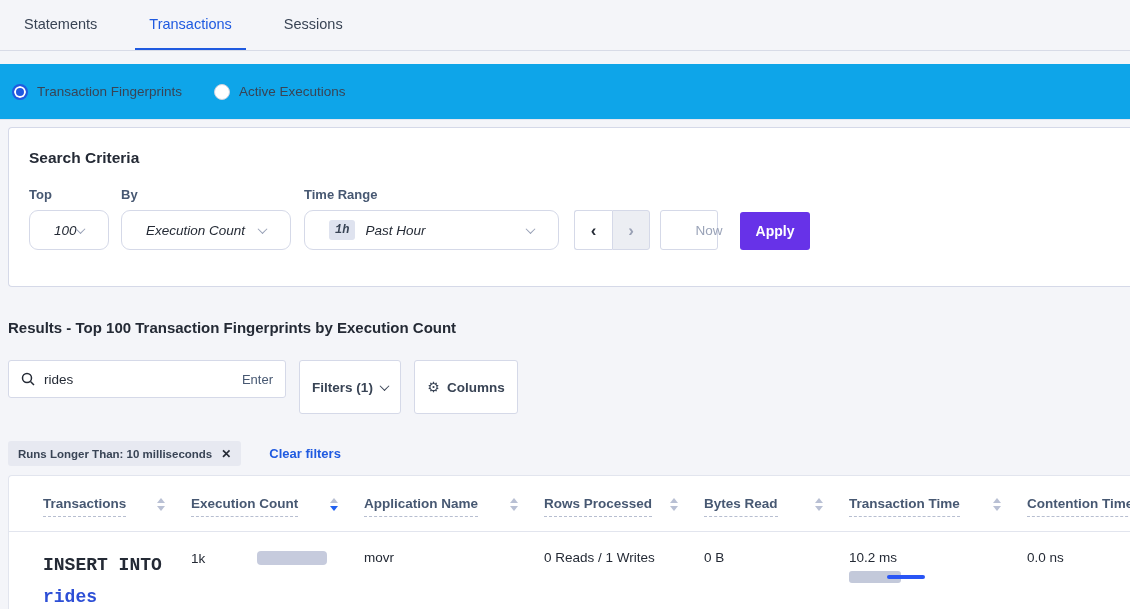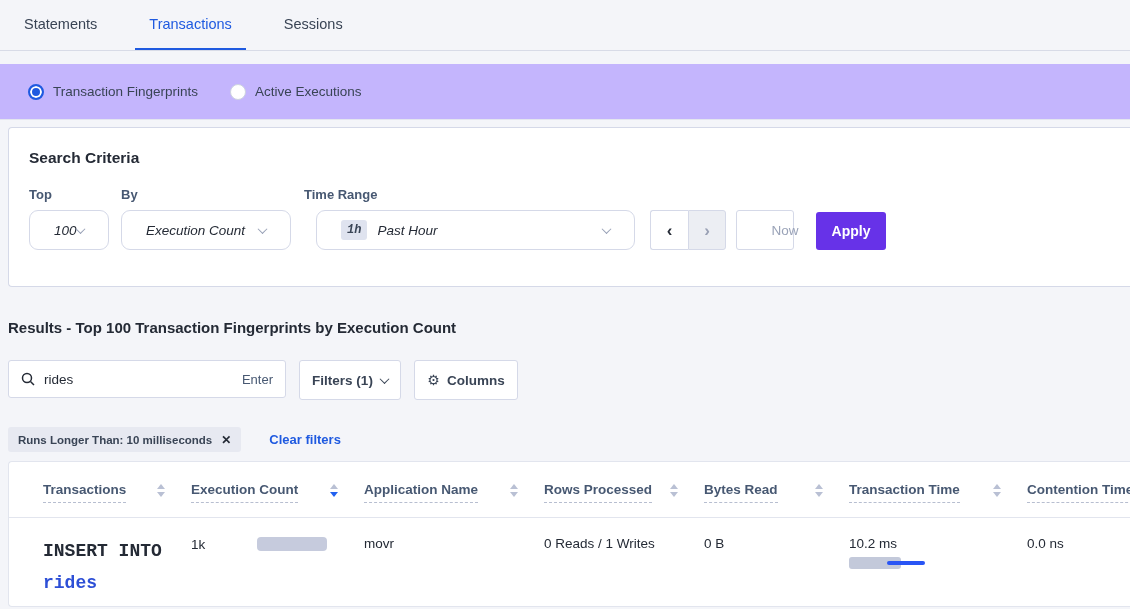--- a/index.html
+++ b/index.html
@@ -11,54 +11,54 @@
     overflow:hidden;
   }
   .page { width:1130px; height:609px; overflow:hidden; position:relative; }
 
   
   .tabbar { height:51px; border-bottom:1px solid #d8dbe7; display:flex; align-items:stretch; padding-left:10px; }
   .tab { display:flex; align-items:center; padding:0 14px; margin-right:24px; font-size:14.5px; color:#394455; cursor:pointer; border-bottom:2.5px solid transparent; }
   .tab.active { color:#1f5ae0; border-bottom-color:#1f5ae0; }
 
   
-  .radio-strip { margin-top:13px; background:#c4b5fd; height:56px; border-bottom:1px solid #e3e6ef; display:flex; align-items:center; padding-left:28px; }
+  .radio-strip { margin-top:13px; background:#0ea5e9; height:56px; border-bottom:1px solid #e3e6ef; display:flex; align-items:center; padding-left:12px; }
   .radio-opt { display:flex; align-items:center; margin-right:32px; cursor:pointer; }
   .radio-dot { width:16px; height:16px; border-radius:50%; background:#fff; border:1px solid #cdd3e0; }
   .radio-opt.selected .radio-dot { background:#1f5ae0; border:2px solid #1f5ae0; box-shadow: inset 0 0 0 2px #fff; }
   .radio-label { margin-left:9px; font-size:13.5px; color:#394455; }
 
   
   .criteria-card { margin:7px 0 0 8px; width:1122px; background:#fff; border:1px solid #d5d9e8; border-right:none; border-radius:4px 0 0 4px; height:160px; padding:21px 20px 0 20px; }
   .criteria-title { font-size:15.5px; font-weight:bold; color:#242a35; }
   .criteria-row { display:flex; align-items:flex-end; margin-top:20px; }
   .field { display:flex; flex-direction:column; }
   .field-label { font-size:13px; font-weight:bold; color:#475872; margin-bottom:8px; }
   .select { height:40px; border:1px solid #d5d9e8; border-radius:9px; background:#fff; display:flex; align-items:center; padding:0 24px; font-size:13.5px; color:#242a35; cursor:pointer;font-style:italic; }
   .select-top { width:80px; margin-right:12px; }
   .select-by { width:170px; margin-right:13px; }
-  .select-time { width:319px; margin-right:15px;margin-left:12px; }
+  .select-time { width:255px; margin-right:15px; }
   .chev { width:7px; height:7px; border-right:1.6px solid #97a0b6; border-bottom:1.6px solid #97a0b6; transform:rotate(45deg) translate(-1px,-1px); margin-left:auto; }
   .time-badge { background:#dfe3ef; border-radius:3px; font-family:"Liberation Mono", monospace; font-size:12px; font-weight:bold; color:#394455; padding:3px 6px; margin-right:10px; }
   .arrow-group { display:flex; height:40px; margin-right:10px; }
   .arrow-btn { width:38px; height:40px; border:1px solid #d5d9e8; background:#fff; display:flex; align-items:center; justify-content:center; cursor:pointer; }
   .arrow-btn.prev { border-radius:3px 0 0 3px; border-right:none; }
   .arrow-btn.next { border-radius:0 3px 3px 0; background:#eceef3; cursor:default; }
   .arrow-glyph { font-size:17px; font-weight:bold; color:#242a35; line-height:1; }
   .arrow-btn.next .arrow-glyph { color:#9aa1b5; }
   .now-btn { width:58px; height:40px; border:1px solid #d5d9e8; border-radius:3px; background:#fff; color:#9aa3b8; font-size:13.5px; display:flex; align-items:center; justify-content:center; margin-right:22px; cursor:default; font-family:"Liberation Sans", sans-serif;padding-left:40px; }
   .apply-btn { width:70px; height:38px; border:none; border-radius:3px; background:#6732e8; color:#fff; font-size:14px; font-weight:bold; cursor:pointer; font-family:"Liberation Sans", sans-serif; }
 
   
   .results-title { margin:32px 0 0 8px; font-size:15px; font-weight:bold; color:#242a35; }
   .results-controls { display:flex; margin:24px 0 0 8px; }
   .search-box { width:278px; height:38px; background:#fff; border:1px solid #d5d9e8; border-radius:3px; display:flex; align-items:center; padding:0 12px; margin-right:13px; }
   .search-box input { border:none; outline:none; flex:1; font-size:13.5px; color:#242a35; font-family:"Liberation Sans", sans-serif; margin-left:9px; background:transparent; }
   .enter-hint { font-size:13px; color:#475872; }
-  .btn { height:40px; background:#fff; border:1px solid #d5d9e8; border-radius:3px; display:flex; align-items:center; justify-content:center; font-size:13.5px; font-weight:bold; color:#394455; cursor:pointer; }
+  .btn { height:54px; background:#fff; border:1px solid #d5d9e8; border-radius:3px; display:flex; align-items:center; justify-content:center; font-size:13.5px; font-weight:bold; color:#394455; cursor:pointer; }
   .filters-btn { width:102px; margin-right:13px; }
   .filters-btn .chev { margin-left:8px; border-color:#394455; }
   .columns-btn { width:104px; }
   .gear { font-family:"DejaVu Sans", sans-serif; font-size:14px; font-weight:normal; margin-right:7px; color:#394455; }
 
   .chip-row { display:flex; align-items:center; margin:27px 0 8px 8px; }
   .chip { display:inline-flex; align-items:center; background:#e7e9f1; border-radius:3px; height:25px; padding:0 10px; font-size:11.5px; font-weight:bold; color:#394455; }
   .chip-x { margin-left:9px; font-size:12px; font-weight:bold; color:#242a35; cursor:pointer; }
   .clear-filters { margin-left:28px; font-size:13px; font-weight:bold; color:#1f5ae0; cursor:pointer; text-decoration:none; }
 

